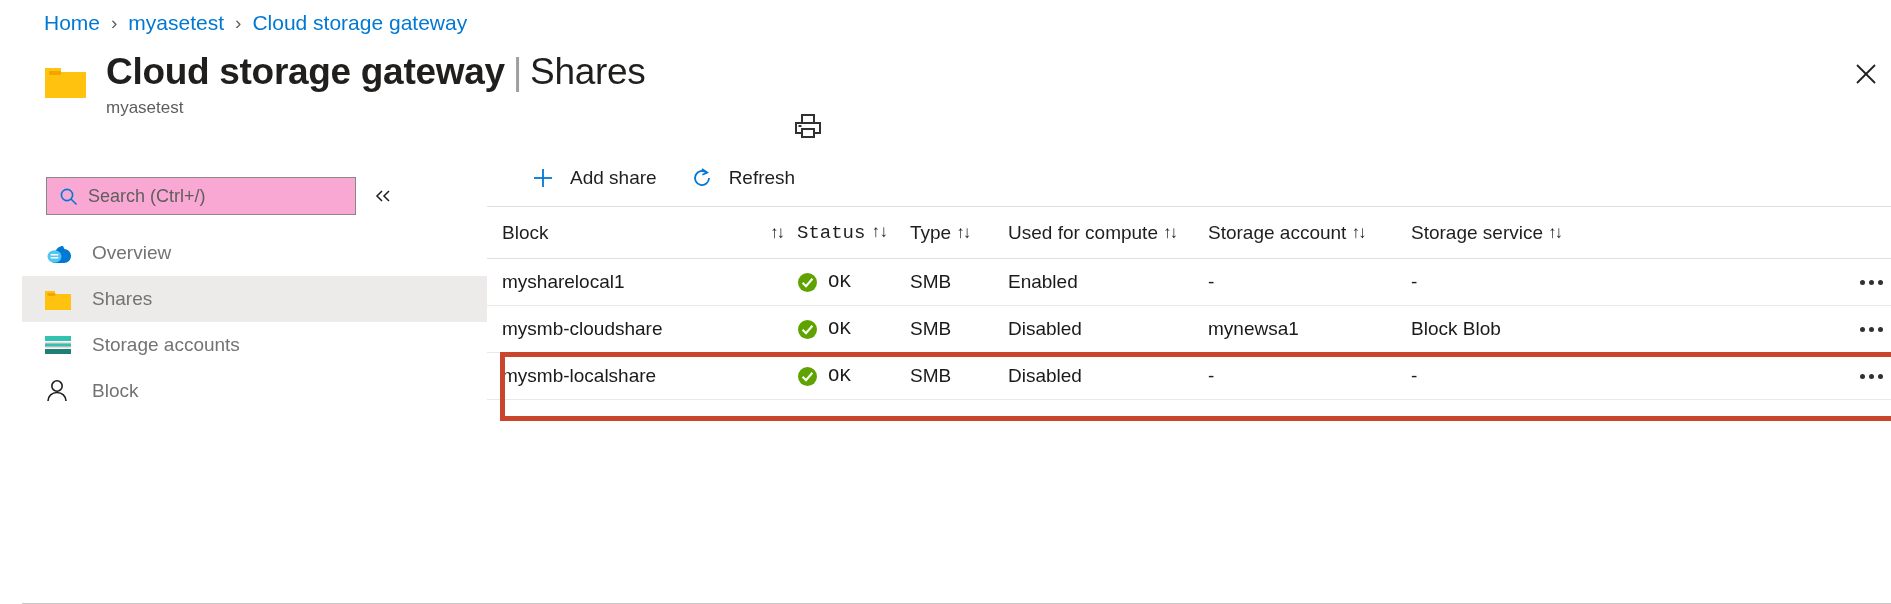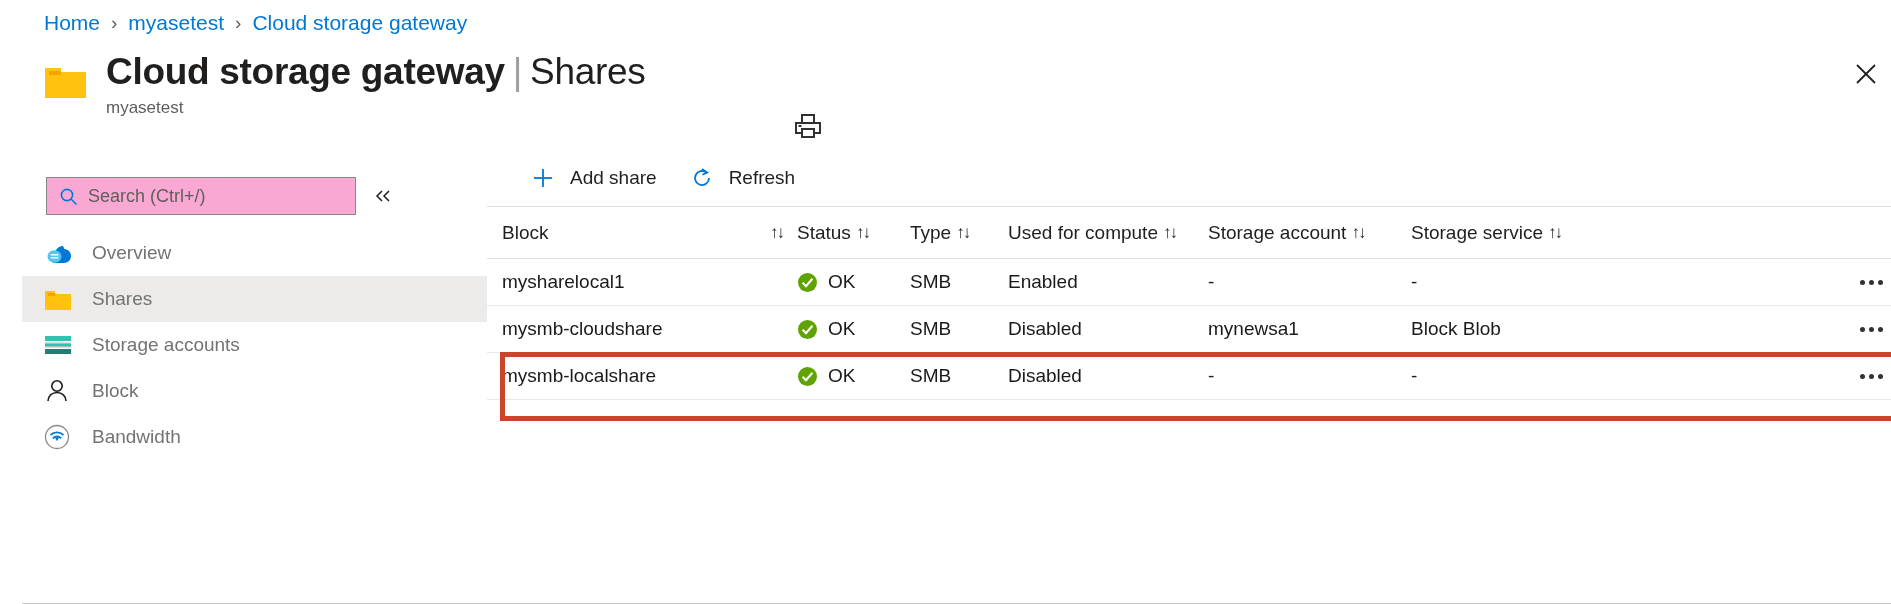--- a/index.html
+++ b/index.html
@@ -215,21 +215,21 @@
   }
   .thead .cell { cursor: pointer; }
   .cell {
     display: flex;
     align-items: center;
     white-space: nowrap;
     overflow: hidden;
     flex: 0 0 auto;
   }
   .c-name    { width: 295px; }
-  .c-status  { width: 113px; }
+  .c-status  { width: 113px; font-family: Liberation Mono, monospace; }
   .c-type    { width: 98px; }
   .c-compute { width: 200px; }
   .c-account { width: 203px; }
   .c-service { width: 198px; }
   .c-menu    { flex: 1 1 auto; justify-content: flex-end; padding-right: 22px; }
   .thead .c-name { justify-content: space-between; padding-right: 14px; }
   .sorticon {
     color: #201f1e;
     font-size: 17px;
     margin-left: 5px;
@@ -363,31 +363,20 @@
       <div class="nav-item">
         <span class="nav-ico">
           <svg width="26" height="24" viewBox="0 0 26 24">
             <circle cx="13" cy="7" r="5.2" fill="none" stroke="#201f1e" stroke-width="1.6"></circle>
             <path d="M4 22c0-5 4-8.5 9-8.5s9 3.5 9 8.5" fill="none" stroke="#201f1e" stroke-width="1.6"></path>
           </svg>
         </span>
         <span class="nav-label">Block</span>
       </div>
 
-      <div class="nav-item">
-        <span class="nav-ico">
-          <svg width="26" height="26" viewBox="0 0 26 26">
-            <circle cx="13" cy="13" r="11.5" fill="none" stroke="#8a8886" stroke-width="1.3"></circle>
-            <path d="M6.5 11c3.8-3.4 9.2-3.4 13 0" fill="none" stroke="#0078d4" stroke-width="1.8"></path>
-            <path d="M8.8 14.2c2.5-2.2 5.9-2.2 8.4 0" fill="none" stroke="#0078d4" stroke-width="1.8"></path>
-            <path d="M13 17.2 L15.2 13.2 L10.8 13.2 Z" fill="#0078d4"></path>
-          </svg>
-        </span>
-        <span class="nav-label">Bandwidth</span>
-      </div>
 
     </div>
   </div>
 
   <div class="content">
 
     <div class="cmdbar">
       <div class="cmd-btn">
         <span class="cmd-ico">
           <svg width="22" height="22" viewBox="0 0 22 22">

